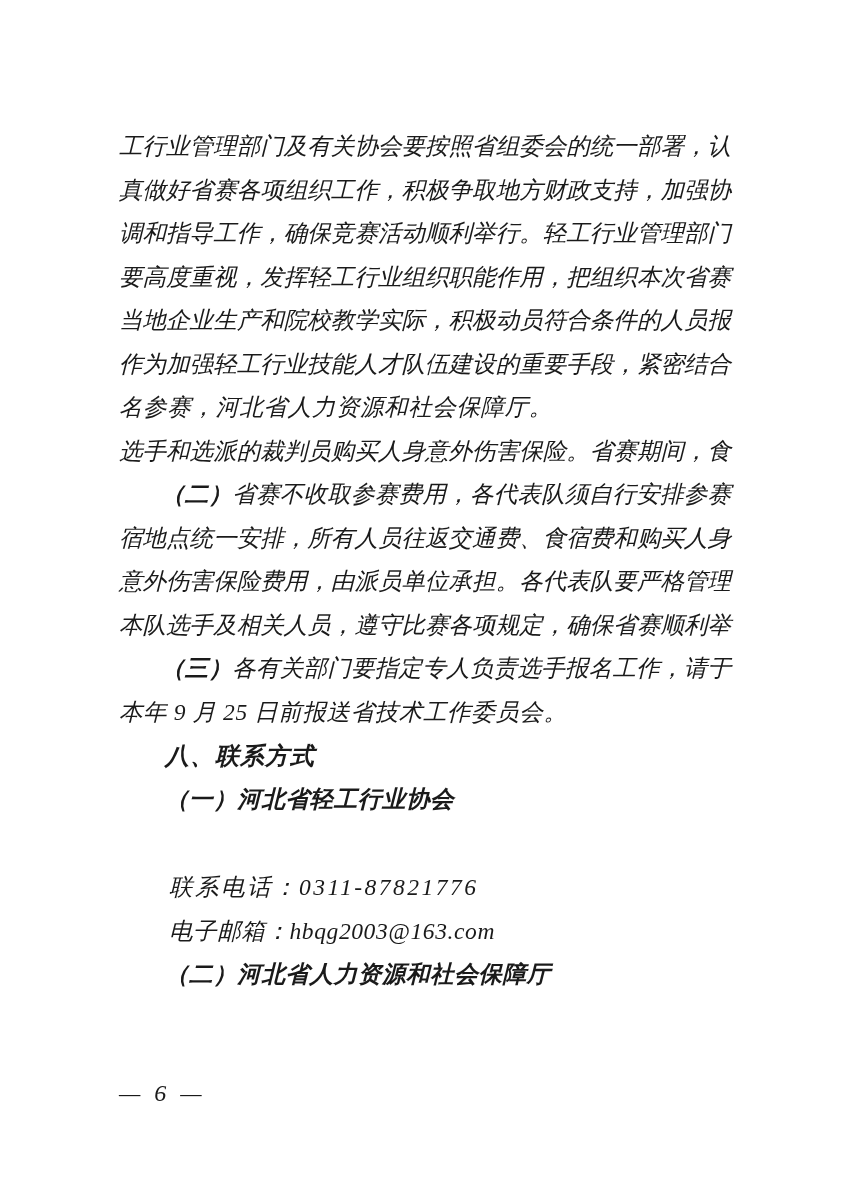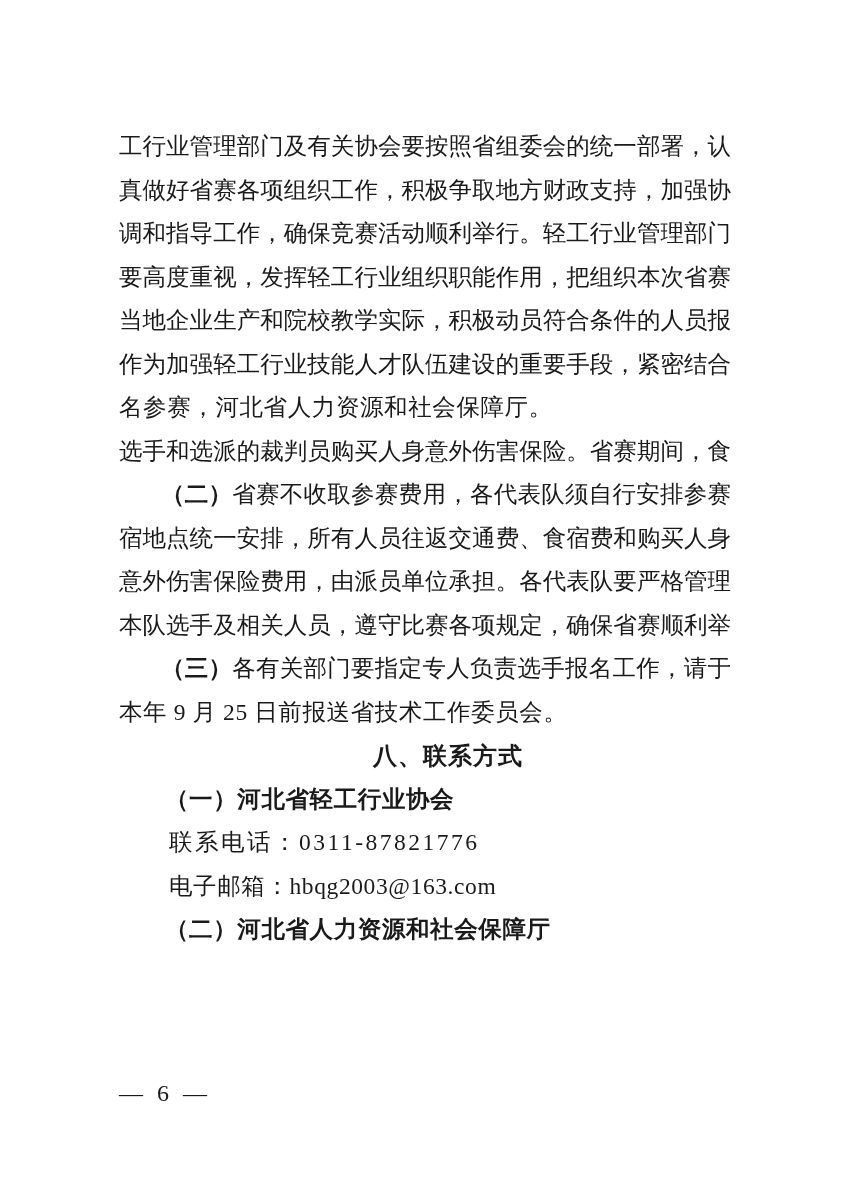--- a/index.html
+++ b/index.html
@@ -8,20 +8,21 @@
     background: #ffffff;
   }
   .page {
     position: relative;
     width: 848px;
     height: 1200px;
     background: #ffffff;
     overflow: hidden;
     font-family: "Liberation Serif", "DejaVu Serif", serif;
     color: #1a1a1a;
+    font-style: italic;
   }
   .doc {
     position: absolute;
     left: 119px;
     top: 125px;
     width: 612px;
   }
   .ln {
     height: 43.5px;
     line-height: 43.5px;
@@ -38,28 +39,27 @@
     white-space: normal;
   }
   .ind  { text-indent: 42px; }   
   .b    { font-weight: bold; }
   .hd {
     font-weight: bold;
     font-family: "Liberation Sans", "DejaVu Sans", sans-serif;
     font-size: 24px;
     letter-spacing: 1px;
     text-indent: 46px;
-    text-align: center;
   }
   .orgt {
     font-weight: bold;
     text-indent: 46px;
   }
   .ct { text-indent: 50px; }
-  .phone { letter-spacing: 2.5px; }
+  .phone { letter-spacing: 2.5px; margin-top: 45px; }
   .pagenum {
     position: absolute;
     left: 119px;
     top: 1078px;
     font-size: 24px;
     line-height: 30px;
     letter-spacing: 4px;
     white-space: pre;
     color: #1a1a1a;
   }

